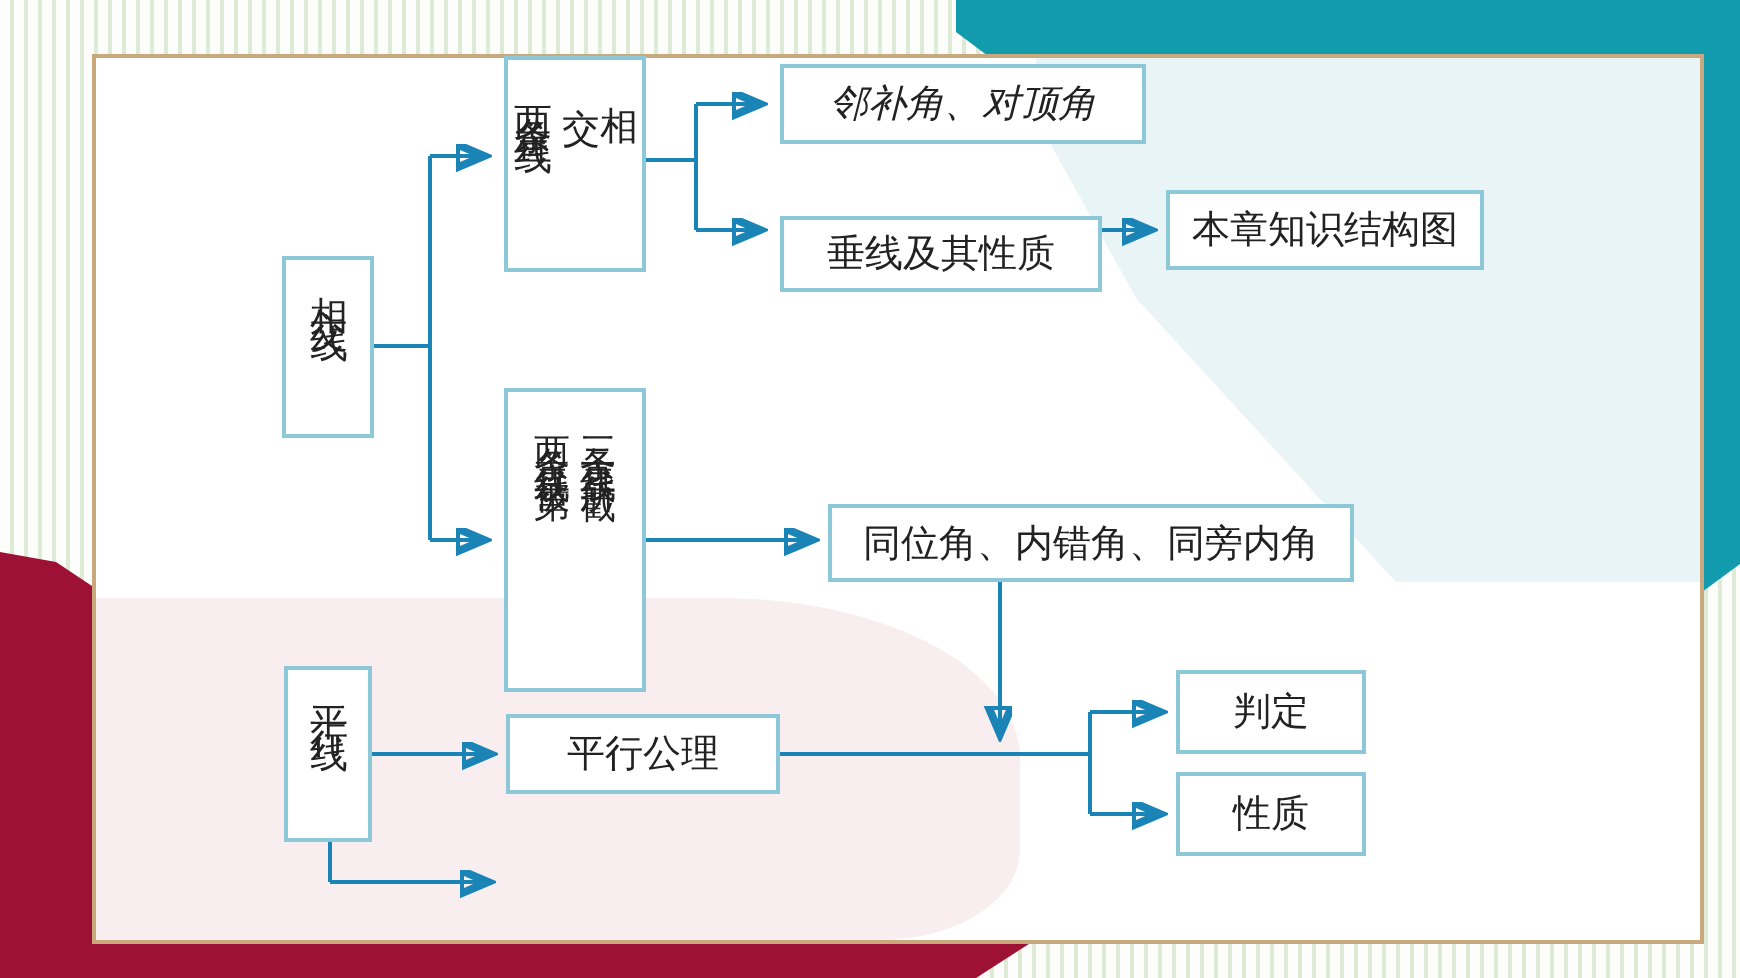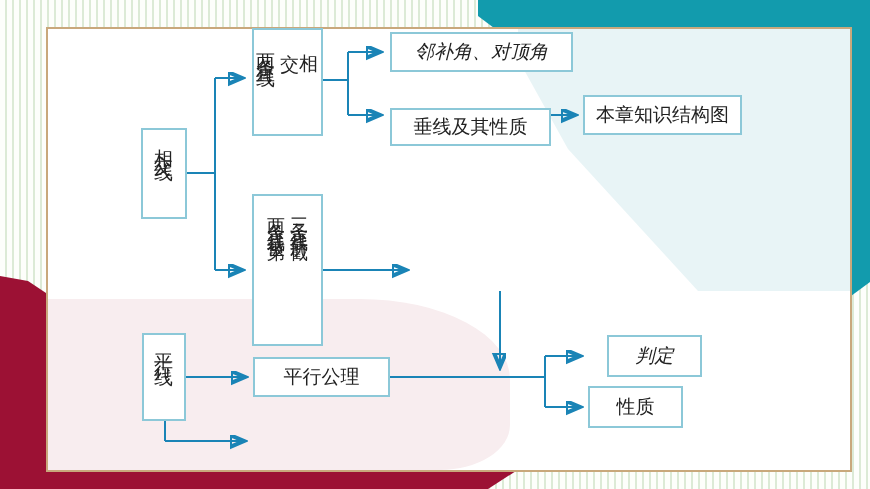--- a/index.html
+++ b/index.html
@@ -96,30 +96,33 @@
 
   <div class="node" style="left:583px;top:95px;width:159px;height:40px;">
     <span>本章知识结构图</span>
   </div>
 
   <div class="node vcols" style="left:252px;top:194px;width:71px;height:152px;font-size:18px;">
     <span class="vtext" style="letter-spacing:5px;">两条直线被第</span>
     <span class="vtext" style="letter-spacing:5px;">三条直线所截</span>
   </div>
 
+  <div class="node" style="left:414px;top:252px;width:263px;height:39px;">
+    <span>同位角、内错角、同旁内角</span>
+  </div>
 
   <div class="node" style="left:142px;top:333px;width:44px;height:88px;">
     <span class="vtext" style="letter-spacing:7px;padding-top:6px;">平行线</span>
   </div>
 
   <div class="node" style="left:253px;top:357px;width:137px;height:40px;">
     <span>平行公理</span>
   </div>
 
-  <div class="node" style="left:607px;top:335px;width:95px;height:42px;font-style:italic;">
+  <div class="node" style="left:588px;top:335px;width:95px;height:42px;">
     <span>判定</span>
   </div>
 
   <div class="node" style="left:588px;top:386px;width:95px;height:42px;">
     <span>性质</span>
   </div>
 
 
 </div>
 

